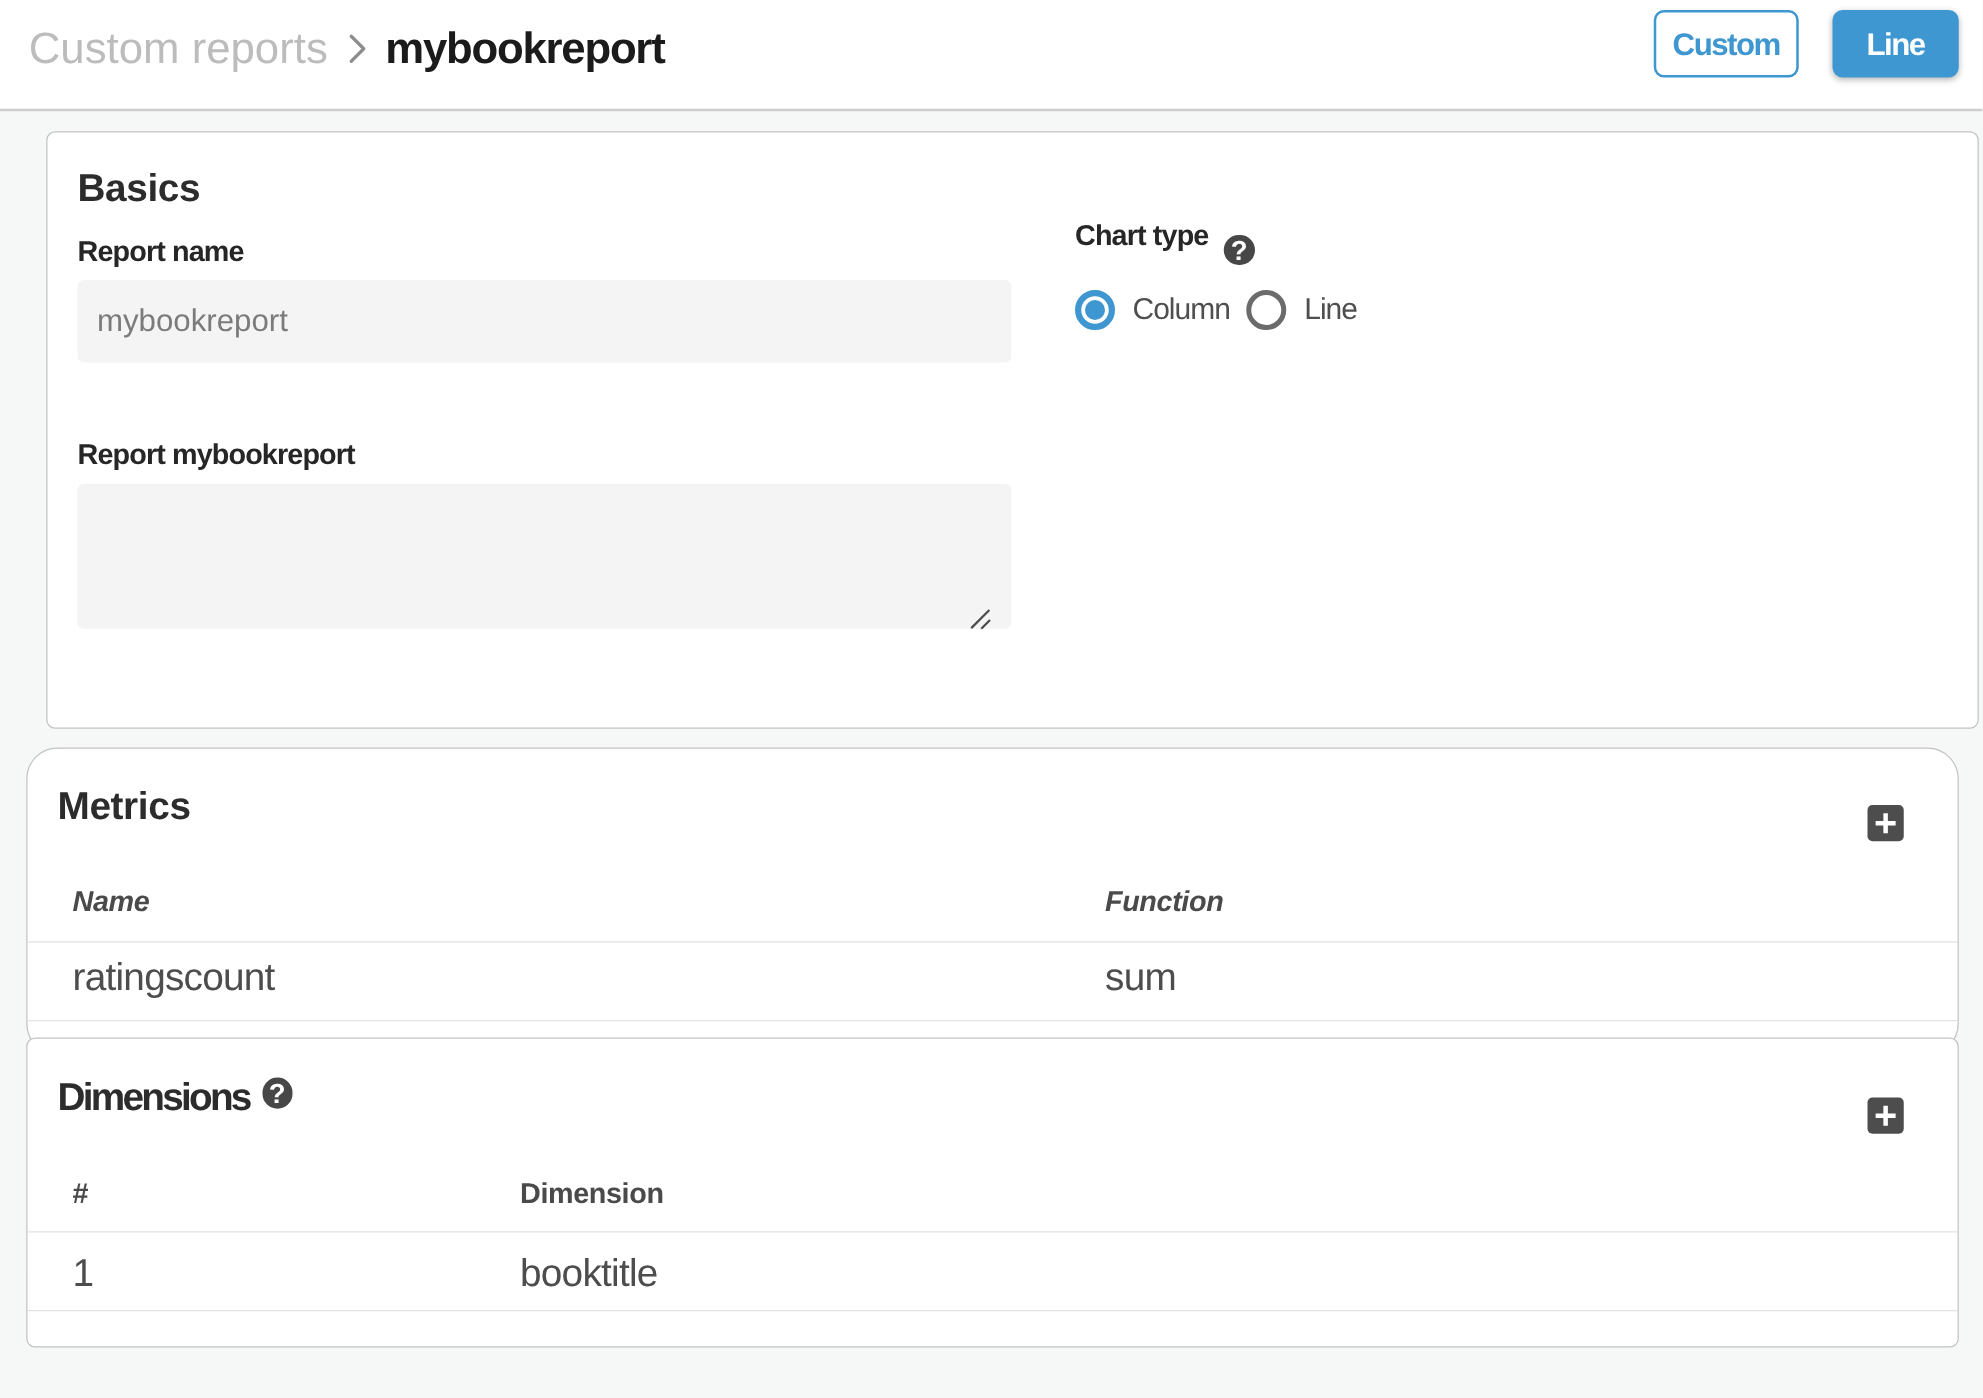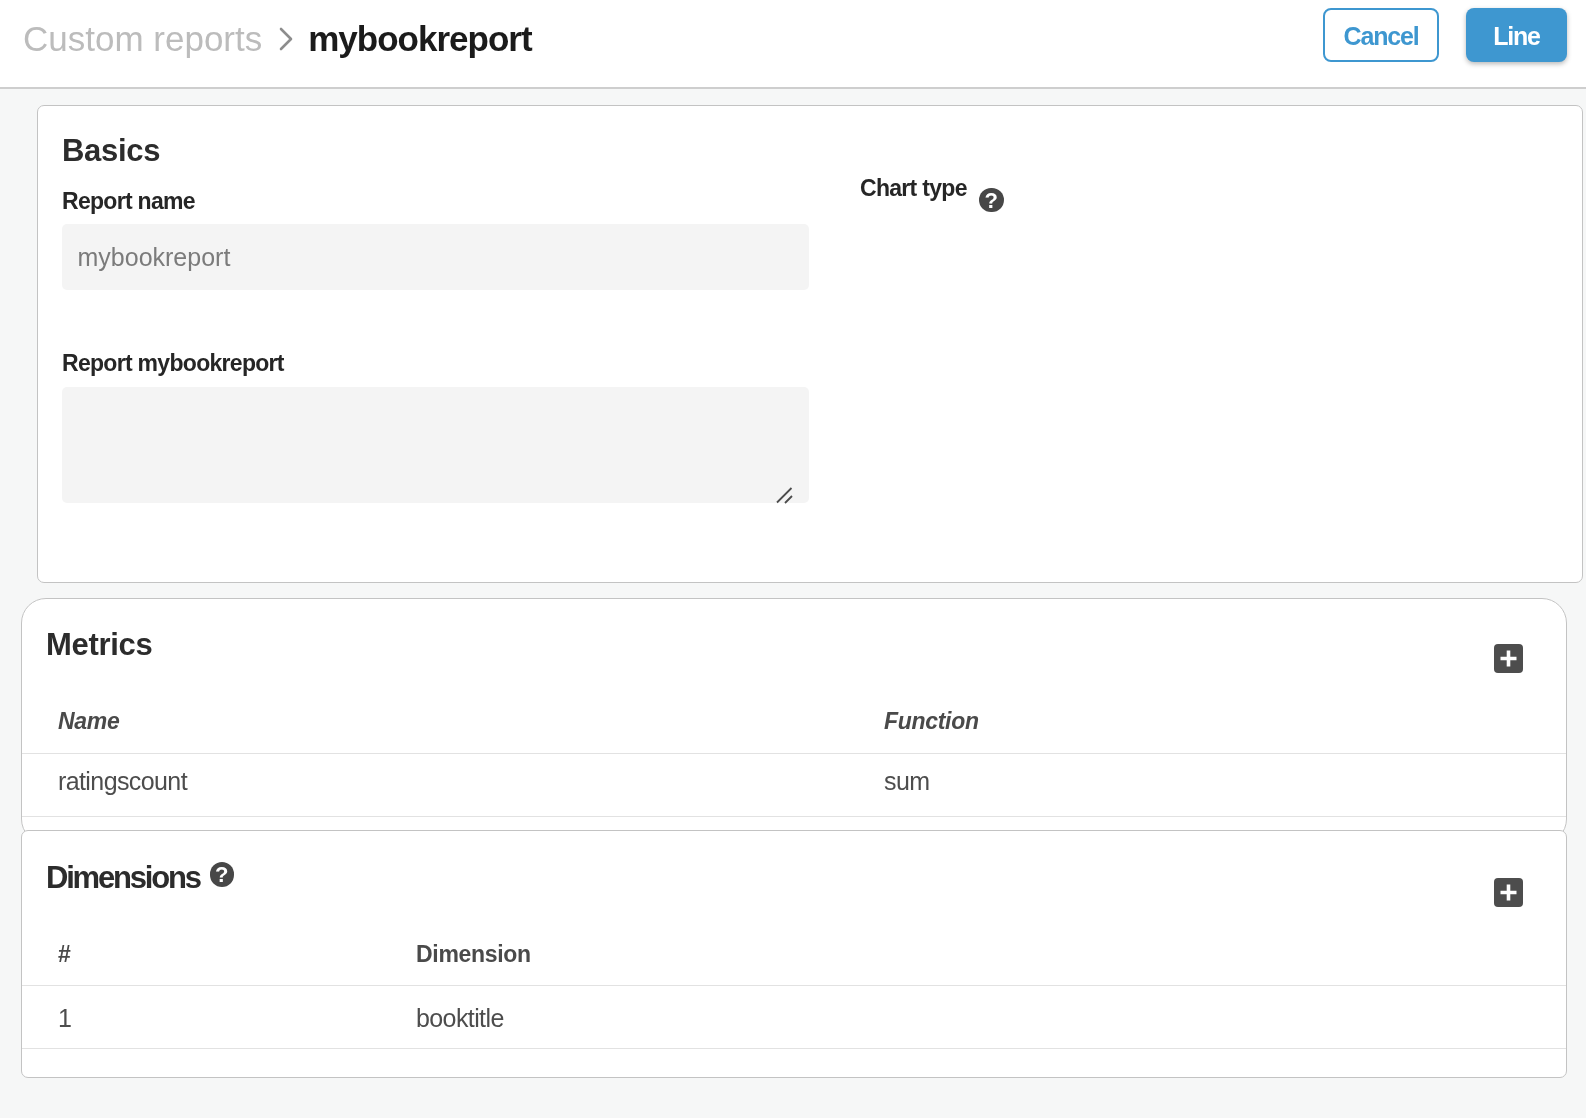--- a/index.html
+++ b/index.html
@@ -101,21 +101,21 @@
   .entity-table {
     position:absolute; left:0; top:94px; width:100%;
     border-collapse:collapse; table-layout:fixed;
   }
   .entity-table th {
     height:60px; font-size:23px; font-weight:bold; color:#4a4a4a; letter-spacing:-0.3px;
     text-align:left; padding:0 0 0 36px; vertical-align:middle;
     border-bottom:1.5px solid #e2e2e2;
   }
   .entity-table td {
-    height:63px; font-size:25px; color:#4d4d4d; letter-spacing:-0.6px;
+    height:63px; font-size:31px; color:#4d4d4d; letter-spacing:-0.6px;
     text-align:left; padding:0 0 0 36px; vertical-align:middle;
     border-bottom:1.5px solid #e2e2e2;
   }
   #card-metrics th { padding-bottom:3px;font-style:italic; }
   #card-metrics td { padding-bottom:6px; }
   #card-dimensions td { padding-top:4px; }
   #card-metrics col.c1 { width:826px; }
   #card-dimensions col.c1 { width:358px; }
 </style>
 </head>
@@ -124,41 +124,53 @@
 <div class="topbar">
   <div class="breadcrumb">
     <span class="section">Custom reports</span>
     <span class="sep">
       <svg width="16" height="30" viewBox="0 0 16 30">
           <path d="M3 5 L13 15 L3 25" fill="none" stroke="#8d8d8d" stroke-width="2.6" stroke-linecap="round" stroke-linejoin="round"></path>
         </svg>
     </span>
     <span class="current">mybookreport</span>
   </div>
-  <button class="btn btn-cancel">Cancel</button>
+  <button class="btn btn-cancel">Custom</button>
   <button class="btn btn-save">Line</button>
 </div>
 
 <div class="card" id="card-basics">
   <h2>Basics</h2>
 
   <div class="field-label" id="label-report-name">Report name</div>
   <input class="text-input" id="input-report-name" type="text" value="mybookreport" style="">
 
   <div class="field-label" id="label-report-description">Report mybookreport</div>
   <textarea class="text-input" id="input-report-description" style=""></textarea>
   <span class="resize-handle">
     <svg width="17" height="17" viewBox="0 0 17 17">
         <path d="M1 15.5 L15.5 1 M9 16 L16 9" stroke="#4c4c4c" stroke-width="1.8" fill="none"></path>
       </svg>
   </span>
 
   <div class="field-label" id="label-chart-type">Chart type</div>
   <span class="help-icon" id="help-chart-type">?</span>
 
+  <div class="radio-row">
+    <label class="radio-item selected">
+      <span class="radio-circle">
+          <span class="radio-dot"></span>
+        </span>
+      <span class="radio-label">Column</span>
+    </label>
+    <label class="radio-item">
+      <span class="radio-circle"></span>
+      <span class="radio-label">Line</span>
+    </label>
+  </div>
 </div>
 
 <div class="card" id="card-metrics">
   <h2>Metrics</h2>
   <button class="add-btn">
     <svg width="29" height="29" viewBox="0 0 29 29">
         <path d="M14.5 6.5 V22.5 M6.5 14.5 H22.5" stroke="#ffffff" stroke-width="3.6"></path>
       </svg>
   </button>
   <table class="entity-table">

